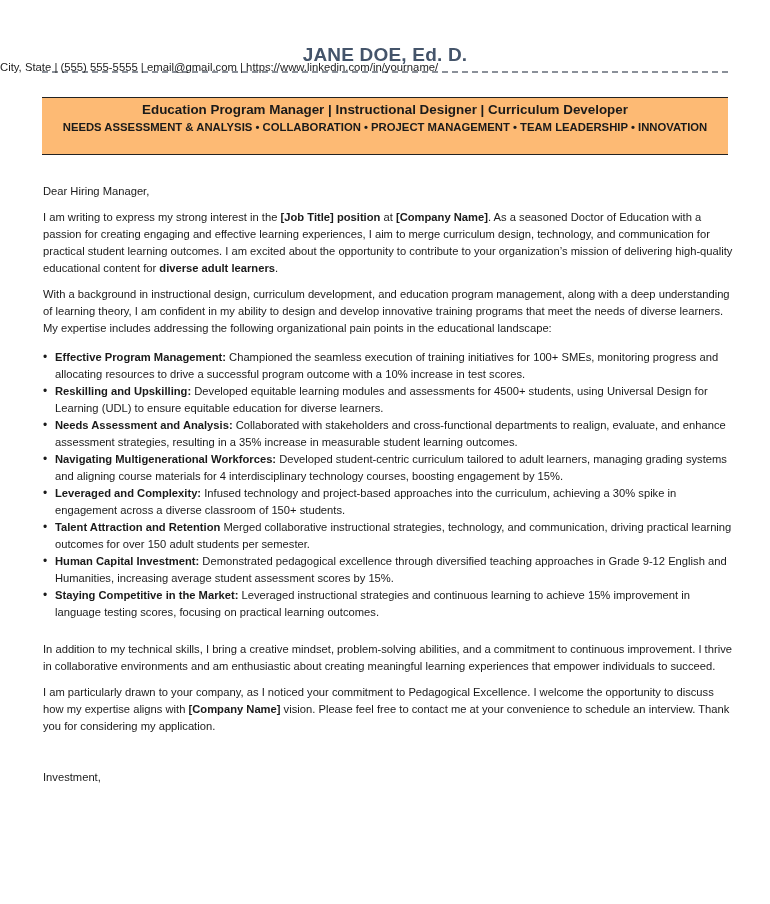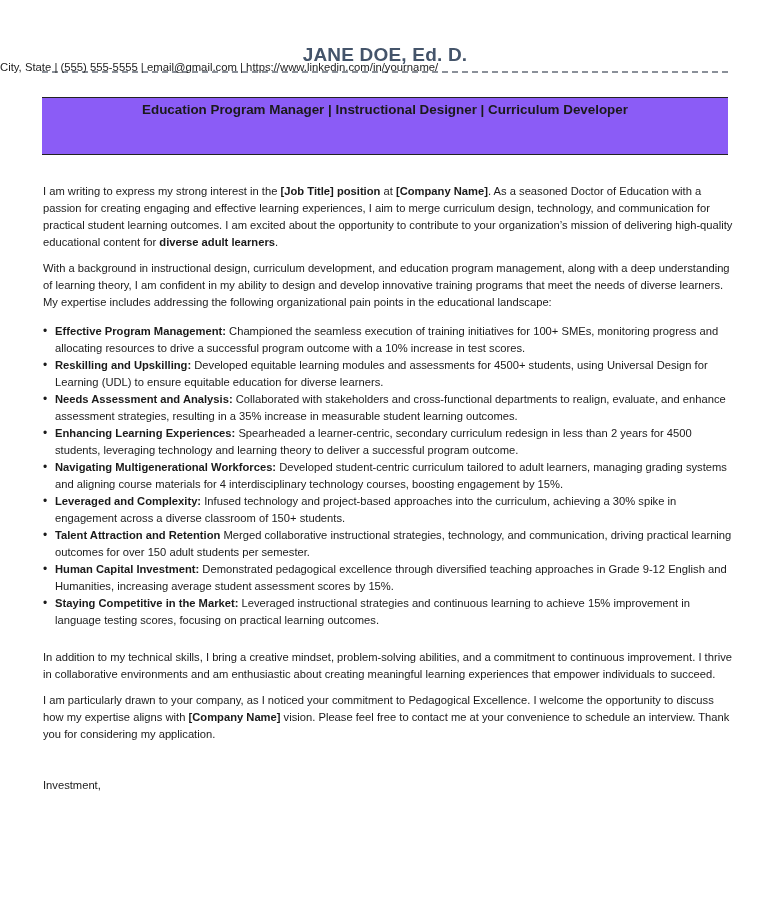--- a/index.html
+++ b/index.html
@@ -17,21 +17,21 @@
   .dash {
     position: absolute; left: 42px; width: 686px; top: 71px; height: 0;
     border-top: 2px dashed #8a9099;
   }
   .contact {
     position: absolute; left: 0; width: 770px; top: 61px;
     text-align: left; font-size: 11.3px; color: #222;
   }
   .hbox {
     position: absolute; left: 42px; width: 686px; top: 97px; height: 56px;
-    background: #8b5cf6; border-top: 1.5px solid #222; border-bottom: 1.5px solid #222;
+    background: #fdba74; border-top: 1.5px solid #222; border-bottom: 1.5px solid #222;
     text-align: center;
   }
   .hbox .title { font-weight: bold; font-size: 13.4px; margin-top: 3px; line-height: 18px; }
   .hbox .skills { font-weight: bold; font-size: 11.3px; line-height: 17px; }
   .hbox .tag { font-weight: bold; font-size: 11.3px; line-height: 17px; }
   .body {
     position: absolute; left: 43px; width: 690px; top: 183px;
     font-size: 11.2px; line-height: 17px; color: #1a1a1a;
   }
   .body p { margin: 0 0 9px 0; }
@@ -47,33 +47,34 @@
 </head>
 <body>
 
 <div class="page">
   <div class="name">JANE DOE, Ed. D.</div>
   <div class="dash"></div>
   <div class="contact">City, State | (555) 555-5555 | email@gmail.com | https://www.linkedin.com/in/yourname/</div>
 
   <div class="hbox">
     <div class="title">Education Program Manager | Instructional Designer | Curriculum Developer</div>
+    <div class="skills">NEEDS ASSESSMENT &amp; ANALYSIS • COLLABORATION • PROJECT MANAGEMENT • TEAM LEADERSHIP • INNOVATION</div>
   </div>
 
   <div class="body">
+    <p>Dear Hiring Manager,</p>
 
     <p><span>I am writing to express my strong interest in the </span><b>[Job Title] position</b><span> at </span><b>[Company Name]</b><span>. As a seasoned Doctor of Education with a passion for creating engaging and effective learning experiences, I aim to merge curriculum design, technology, and communication for practical student learning outcomes. I am excited about the opportunity to contribute to your organization’s mission of delivering high-quality educational content for </span><b>diverse adult learners</b><span>.</span></p>
 
     <p>With a background in instructional design, curriculum development, and education program management, along with a deep understanding of learning theory, I am confident in my ability to design and develop innovative training programs that meet the needs of diverse learners. My expertise includes addressing the following organizational pain points in the educational landscape:</p>
 
     <ul class="pts" style="margin-top:12px;">
       <li><b>Effective Program Management:</b><span> Championed the seamless execution of training initiatives for 100+ SMEs, monitoring progress and allocating resources to drive a successful program outcome with a 10% increase in test scores.</span></li>
       <li><b>Reskilling and Upskilling:</b><span> Developed equitable learning modules and assessments for 4500+ students, using Universal Design for Learning (UDL) to ensure equitable education for diverse learners.</span></li>
       <li><b>Needs Assessment and Analysis:</b><span> Collaborated with stakeholders and cross-functional departments to realign, evaluate, and enhance assessment strategies, resulting in a 35% increase in measurable student learning outcomes.</span></li>
-      <li><b>Enhancing Learning Experiences:</b><span> Spearheaded a learner-centric, secondary curriculum redesign in less than 2 years for 4500 students, leveraging technology and learning theory to deliver a successful program outcome.</span></li>
       <li><b>Navigating Multigenerational Workforces:</b><span> Developed student-centric curriculum tailored to adult learners, managing grading systems and aligning course materials for 4 interdisciplinary technology courses, boosting engagement by 15%.</span></li>
       <li><b>Leveraged and Complexity:</b><span> Infused technology and project-based approaches into the curriculum, achieving a 30% spike in engagement across a diverse classroom of 150+ students.</span></li>
       <li><b>Talent Attraction and Retention</b><span> Merged collaborative instructional strategies, technology, and communication, driving practical learning outcomes for over 150 adult students per semester.</span></li>
       <li><b>Human Capital Investment:</b><span> Demonstrated pedagogical excellence through diversified teaching approaches in Grade 9-12 English and Humanities, increasing average student assessment scores by 15%.</span></li>
       <li><b>Staying Competitive in the Market:</b><span> Leveraged instructional strategies and continuous learning to achieve 15% improvement in language testing scores, focusing on practical learning outcomes.</span></li>
     </ul>
 
     <p class="closing-para">In addition to my technical skills, I bring a creative mindset, problem-solving abilities, and a commitment to continuous improvement. I thrive in collaborative environments and am enthusiastic about creating meaningful learning experiences that empower individuals to succeed.</p>
 
     <p><span>I am particularly drawn to your company, as I noticed your commitment to Pedagogical Excellence. I welcome the opportunity to discuss how my expertise aligns with </span><b>[Company Name]</b><span> vision. Please feel free to contact me at your convenience to schedule an interview. Thank you for considering my application.</span></p>

